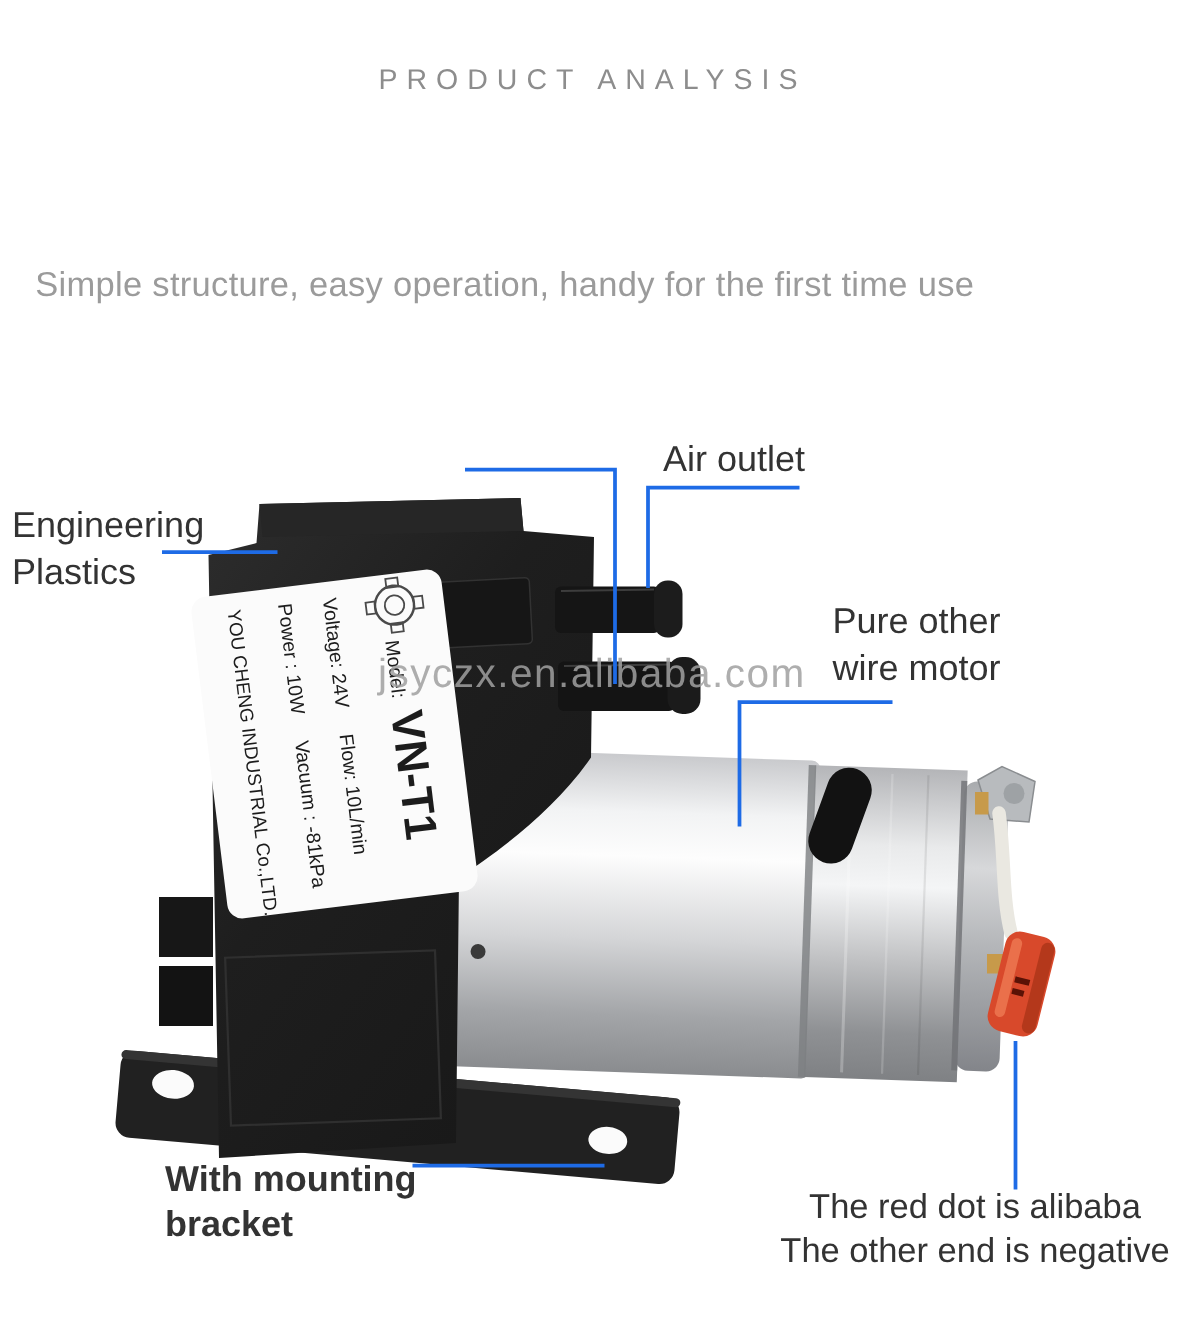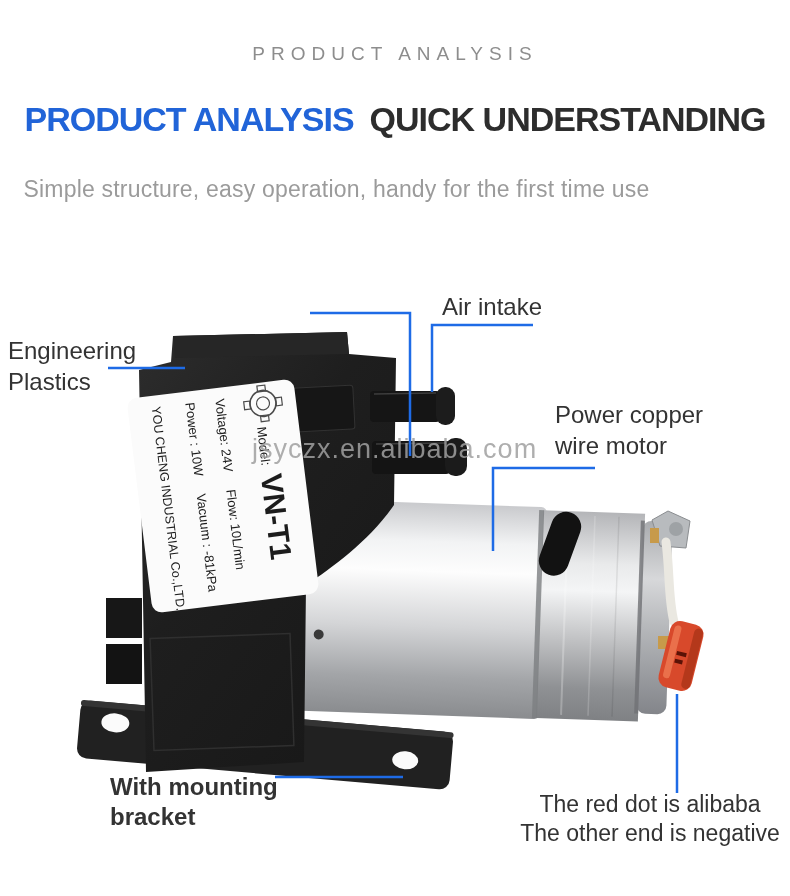--- a/index.html
+++ b/index.html
@@ -34,23 +34,20 @@
   .co-bracket{left:110px;top:772px;width:190px;line-height:30px;font-weight:bold;}
   .co-polarity{left:515px;top:790px;width:270px;text-align:center;font-size:23px;line-height:29px;}
   .svg-wrap{position:absolute;left:0;top:0;}
 </style>
 </head>
 <body>
 
 <div id="stage">
 
   <div class="eyebrow">PRODUCT ANALYSIS</div>
-  <div class="main-heading">
-    <span class="blue">PRODUCT ANALYSIS</span><span class="dark">QUICK UNDERSTANDING</span>
-  </div>
   <div class="subtitle">Simple structure, easy operation, handy for the first time use</div>
 
   <svg class="svg-wrap" width="790" height="896" viewBox="0 0 790 896">
     <defs>
       <linearGradient id="gradSleeve" x1="0" y1="0" x2="0" y2="1">
         <stop offset="0" stop-color="#c9cacd"></stop>
         <stop offset="0.18" stop-color="#f2f3f4"></stop>
         <stop offset="0.32" stop-color="#fdfdfd"></stop>
         <stop offset="0.58" stop-color="#d4d5d7"></stop>
         <stop offset="0.82" stop-color="#a3a5a8"></stop>
@@ -163,22 +160,22 @@
     <g stroke="#1e6be6" stroke-width="2.5" fill="none">
       <polyline points="310,313 410,313 410,456"></polyline>
       <polyline points="533,325 432,325 432,392"></polyline>
       <line x1="108" y1="368" x2="185" y2="368"></line>
       <polyline points="595,468 493,468 493,551"></polyline>
       <line x1="275" y1="777" x2="403" y2="777"></line>
       <line x1="677" y1="694" x2="677" y2="793"></line>
     </g>
   </svg>
 
-  <div class="callout co-air-intake">Air intake</div>
+  <div class="callout co-air-intake">Air outlet</div>
   <div class="callout co-eng">Engineering Plastics</div>
-  <div class="callout co-copper">Power copper wire motor</div>
+  <div class="callout co-copper">Pure other wire motor</div>
   <div class="callout co-bracket">With mounting bracket</div>
   <div class="callout co-polarity">
     <div>The red dot is alibaba</div>
     <div>The other end is negative</div>
   </div>
 
 </div>
 
 </body></html>

